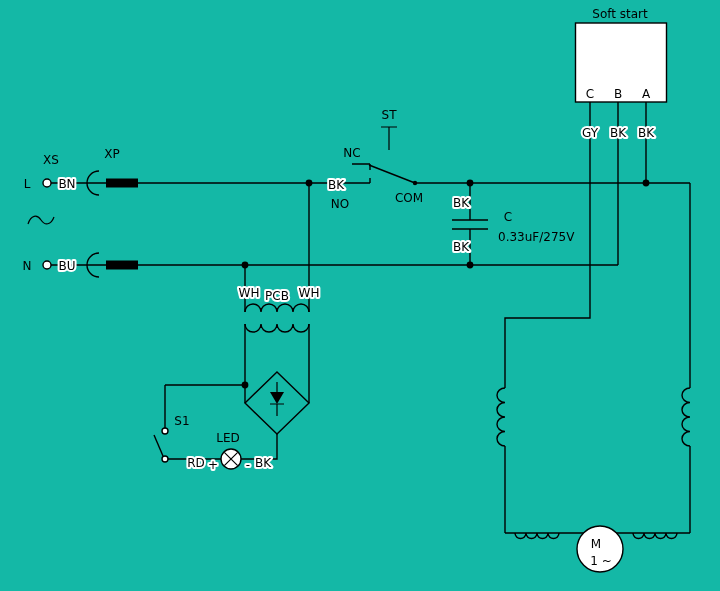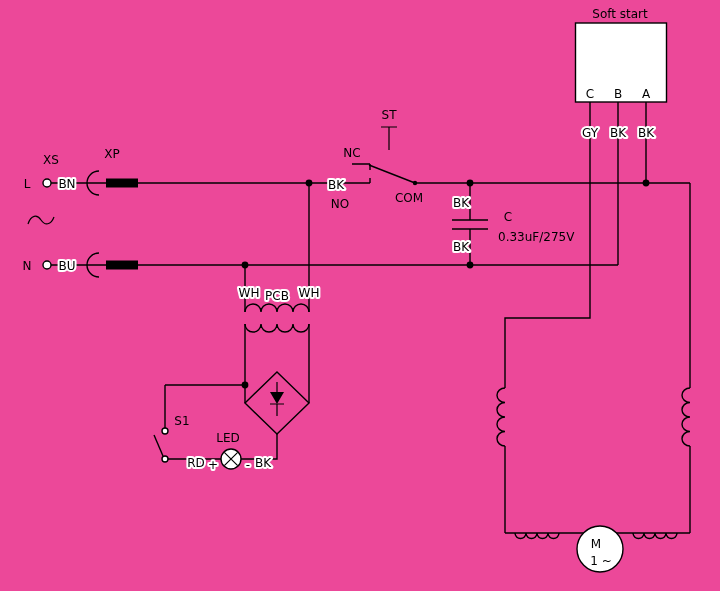--- a/index.html
+++ b/index.html
@@ -1,16 +1,16 @@
 <!DOCTYPE html>
 <html><head>
 <meta charset="utf-8">
 <style>
   html,body{margin:0;padding:0;background:#fff;}
-  .page{position:relative;width:720px;height:591px;background:#ec4899;overflow:hidden;}
+  .page{position:relative;width:720px;height:591px;background:#14b8a6;overflow:hidden;}
   svg text{font-family:"DejaVu Sans","Liberation Sans",sans-serif;font-size:12px;fill:#000;}
   svg .mid{text-anchor:middle;}
   svg .halo{paint-order:stroke;stroke:#ffffff;stroke-width:4px;stroke-linejoin:round;}
   svg .wire{stroke:#000;stroke-width:1.4;fill:none;}
   svg .thin{stroke:#000;stroke-width:1.2;fill:none;}
   svg .blackfill{fill:#000;stroke:none;}
   svg .whitebox{fill:#ffffff;stroke:#000;stroke-width:1.4;}
 </style>
 </head>
 <body>

